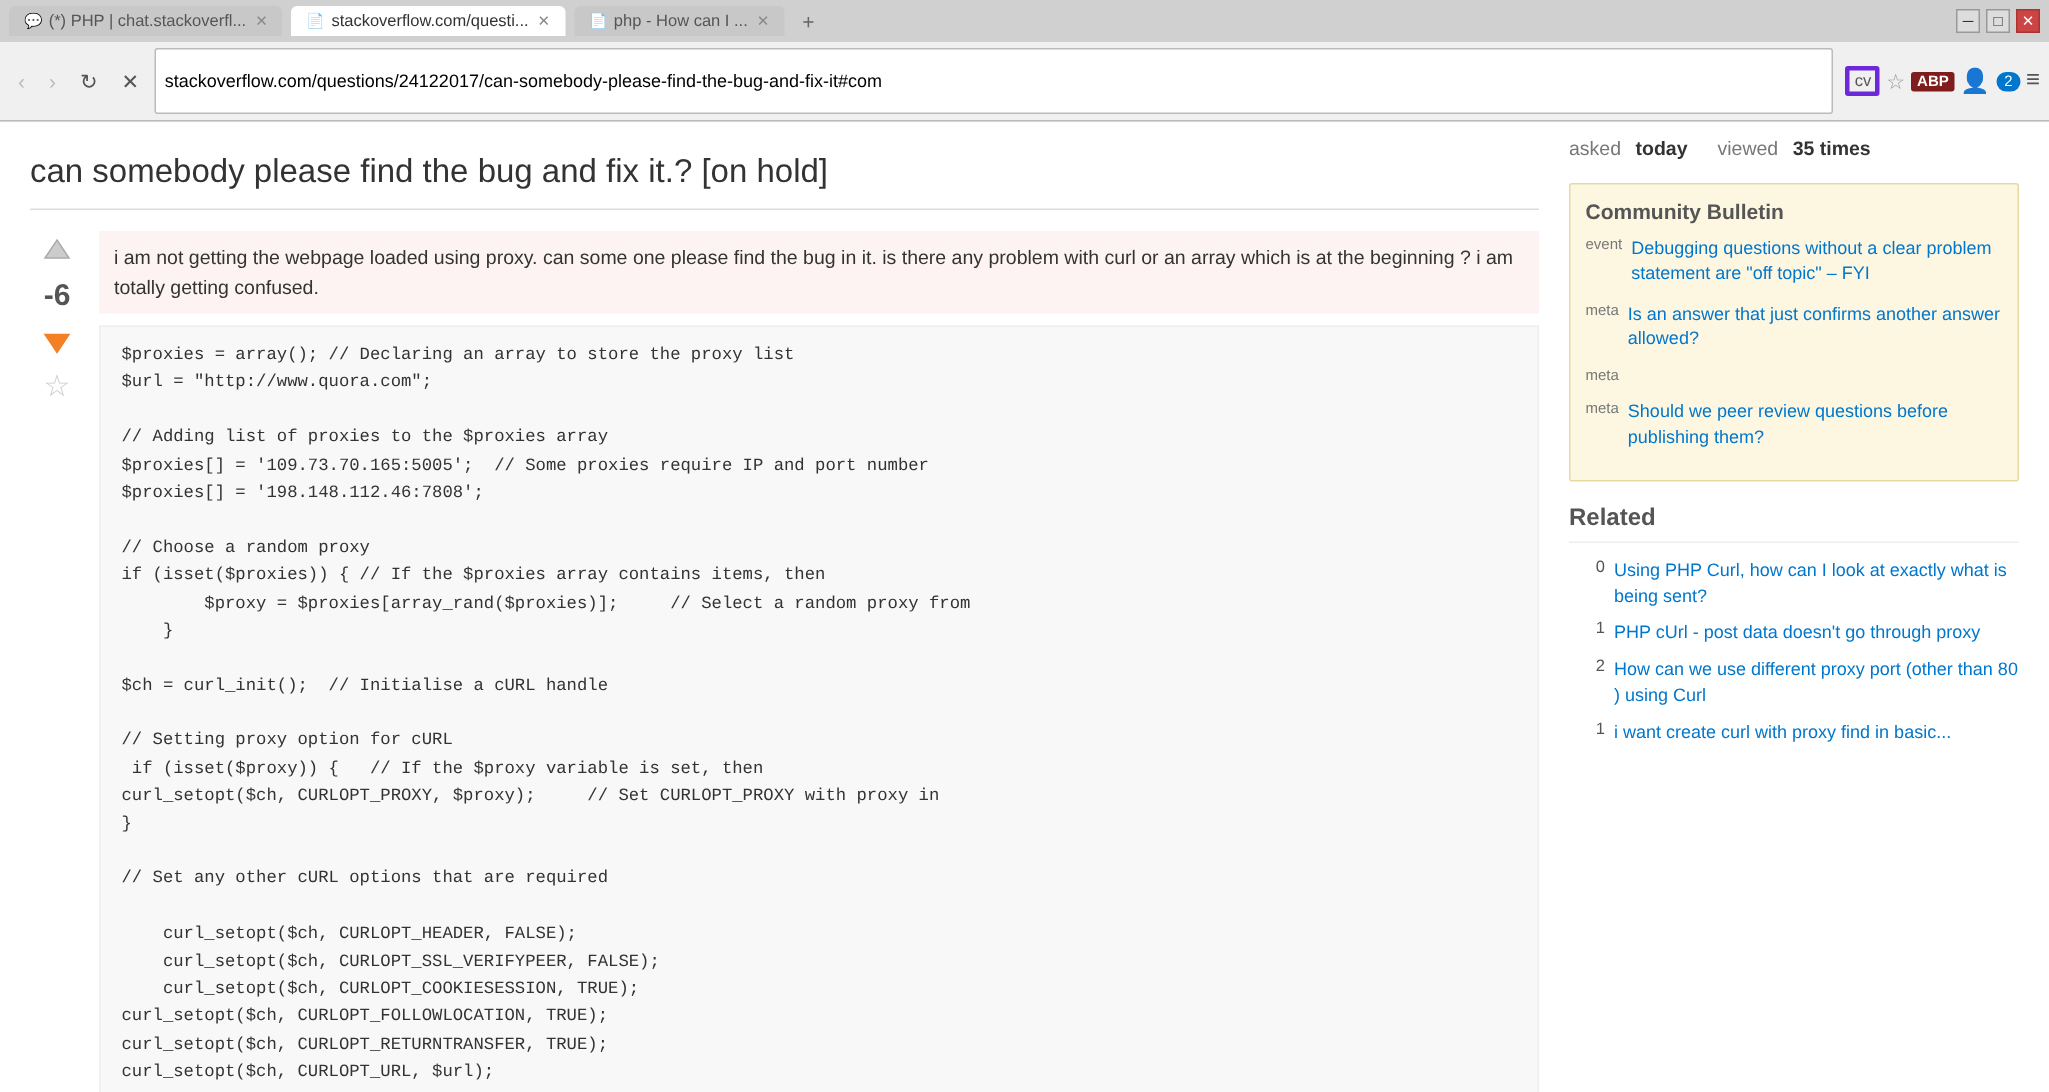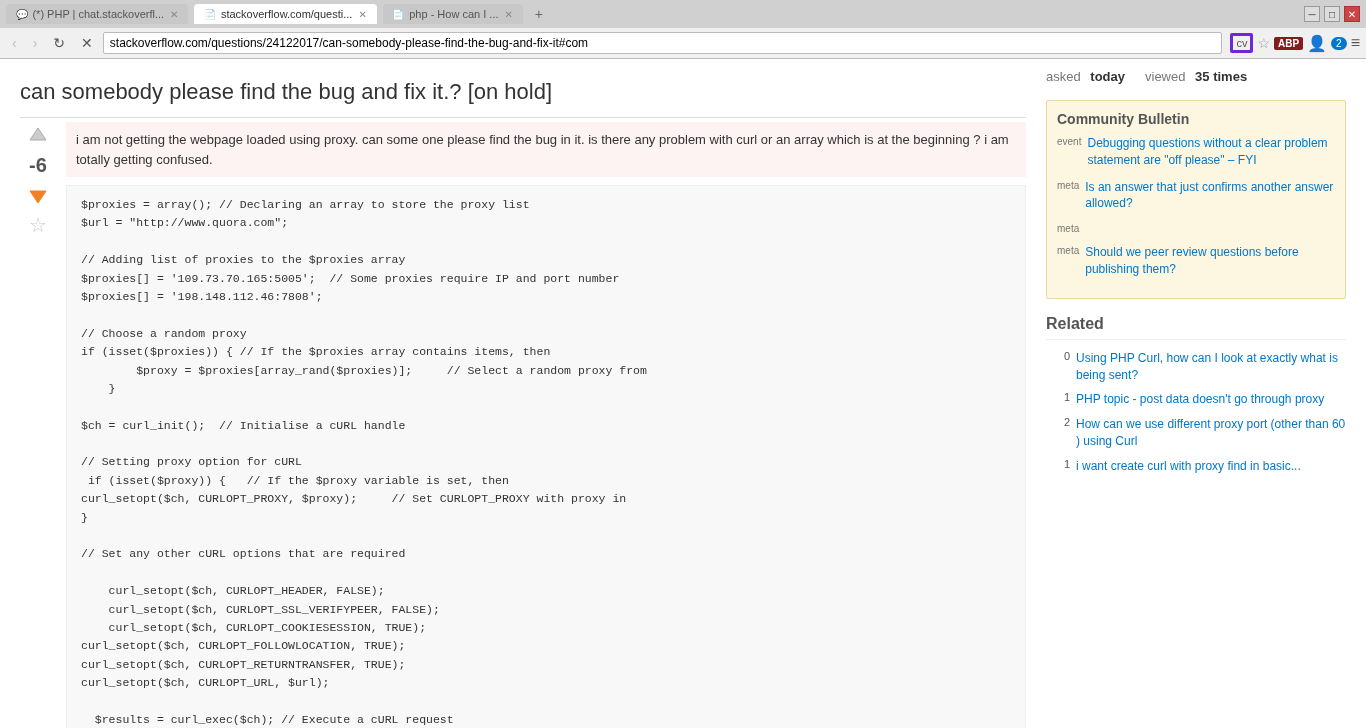--- a/index.html
+++ b/index.html
@@ -60,21 +60,21 @@
       cursor: pointer;
       color: #555;
       background: none;
       border: none;
     }
     .nav-btn.disabled { color: #bbb; cursor: default; }
     .address-bar {
       flex: 1;
       border: 1px solid #bbb;
       border-radius: 2px;
-      padding: 3px 6px;
+      padding: 14px 6px;
       font-size: 12px;
       background: #fff;
     }
     .nav-icons { display: flex; gap: 4px; align-items: center; margin-left: 4px; }
 
     
     .page-content {
       display: flex;
       padding: 10px 20px;
       max-width: 1366px;
@@ -85,21 +85,21 @@
       flex: 1;
       padding-right: 20px;
     }
 
     .question-title {
       font-size: 22px;
       font-weight: normal;
       color: #333;
       padding: 10px 0 12px 0;
       border-bottom: 1px solid #ddd;
-      margin-bottom: 4px;
+      margin-bottom: 14px;
     }
 
     .question-area {
       display: flex;
       gap: 10px;
     }
 
     .vote-column {
       display: flex;
       flex-direction: column;
@@ -360,21 +360,21 @@
         <span class="asked-label">viewed</span>
         <span class="asked-val" style="margin-left:6px;">35 times</span>
       </div>
     </div>
 
     <div class="community-bulletin">
       <div class="bulletin-title">Community Bulletin</div>
 
       <div class="bulletin-item">
         <span class="bulletin-tag">event</span>
-        <a class="bulletin-link">Debugging questions without a clear problem statement are "off please" – FYI</a>
+        <a class="bulletin-link">Debugging questions without a clear problem statement are "off topic" – FYI</a>
       </div>
       <div class="bulletin-item">
         <span class="bulletin-tag">meta</span>
         <a class="bulletin-link">Is an answer that just confirms another answer allowed?</a>
       </div>
       <div class="bulletin-item">
         <span class="bulletin-tag">meta</span>
       </div>
       <div class="bulletin-item">
         <span class="bulletin-tag">meta</span>
@@ -384,25 +384,25 @@
 
     <div class="related-section">
       <div class="related-title">Related</div>
 
       <div class="related-item">
         <span class="related-count">0</span>
         <a class="related-link">Using PHP Curl, how can I look at exactly what is being sent?</a>
       </div>
       <div class="related-item">
         <span class="related-count">1</span>
-        <a class="related-link">PHP topic - post data doesn't go through proxy</a>
+        <a class="related-link">PHP cUrl - post data doesn't go through proxy</a>
       </div>
       <div class="related-item">
         <span class="related-count">2</span>
-        <a class="related-link">How can we use different proxy port (other than 60 ) using Curl</a>
+        <a class="related-link">How can we use different proxy port (other than 80 ) using Curl</a>
       </div>
       <div class="related-item">
         <span class="related-count">1</span>
         <a class="related-link">i want create curl with proxy find in basic...</a>
       </div>
     </div>
   </div>
 </div>
 
 </body></html>

